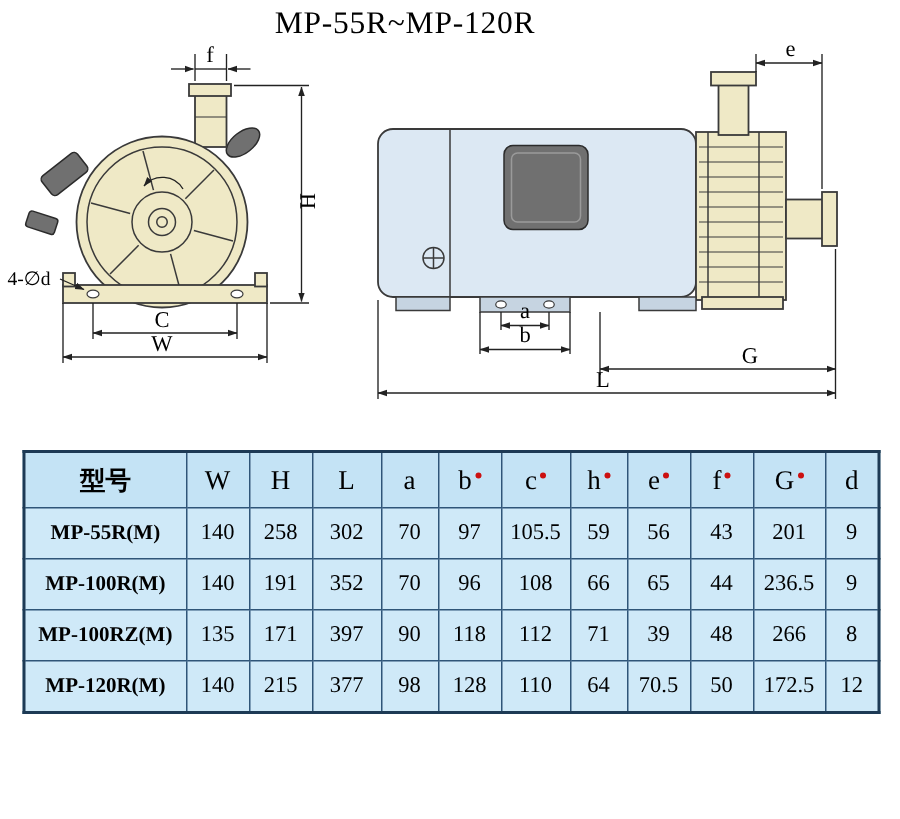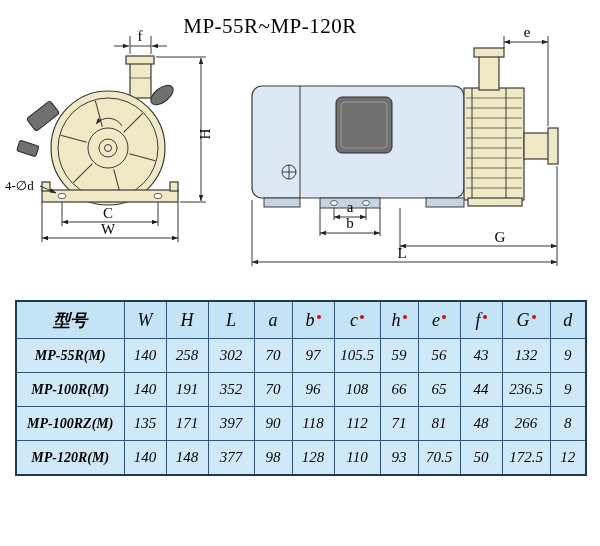--- a/index.html
+++ b/index.html
@@ -1,37 +1,37 @@
 <!DOCTYPE html>
 <html style="--cream: #efe9c6; --motor-blue: #dce8f3; --dark-gray: #707070; --foot-blue: #c6d4e1; --table-bg: #cfe9f8; --table-header-bg: #c4e3f5; --table-border: #2f5578; --table-outer-border: #1d3a55; --line: #3a3a3a; --red-mark: #cc1111;"><head>
 <meta charset="utf-8">
 <style>
   html,body{margin:0;padding:0;background:#fff;}
   .page{position:relative;width:600px;height:546px;background:#fff;overflow:hidden;
         font-family:"Liberation Serif",serif;}
-  .title{position:absolute;top:14px;left:0;width:540px;text-align:center;
+  .title{position:absolute;top:3px;left:0;width:540px;text-align:center;
          font-size:21px;letter-spacing:.5px;color:#000;z-index:2;}
   svg.draw{position:absolute;top:0;left:0;}
 
   
   .part-cream{fill:var(--cream);stroke:var(--line);stroke-width:1.2;}
   .part-blue{fill:var(--motor-blue);stroke:var(--line);stroke-width:1.2;}
   .darkpart{fill:var(--dark-gray);stroke:#2b2b2b;stroke-width:1;}
   .foot{fill:var(--foot-blue);stroke:var(--line);stroke-width:1;}
   .edge{stroke:var(--line);stroke-width:1;fill:none;}
   .thin{stroke-width:.7;}
   .dim{stroke:#222;stroke-width:.9;fill:none;}
   .hole{fill:#fff;stroke:var(--line);stroke-width:.8;}
   .dimtext{font-family:"Liberation Serif",serif;font-size:15px;fill:#000;}
   .small{font-size:13px;}
 
   
   .spec{position:absolute;top:300px;left:15px;}
   table{border-collapse:collapse;table-layout:fixed;width:570px;
-        background:var(--table-bg);border:2px solid var(--table-outer-border);font-style:italic;}
+        background:var(--table-bg);border:2px solid var(--table-outer-border);}
   th,td{border:1px solid var(--table-border);text-align:center;vertical-align:middle;
         padding:0;color:#000;font-family:"Liberation Serif",serif;overflow:hidden;}
   thead th{height:36px;font-size:18px;font-weight:normal;background:var(--table-header-bg);}
   thead th.model-h{font-size:17px;font-weight:bold;}
   tbody th,tbody td{height:33px;font-size:15px;}
   tbody th.model{font-weight:bold;font-size:14px;}
   .rmark{display:inline-block;width:4px;height:4px;background:var(--red-mark);
          border-radius:50%;vertical-align:super;margin-left:2px;}
 </style>
 </head>
@@ -211,21 +211,21 @@
             <th class="model">MP-55R(M)</th>
             <td>140</td>
             <td>258</td>
             <td>302</td>
             <td>70</td>
             <td>97</td>
             <td>105.5</td>
             <td>59</td>
             <td>56</td>
             <td>43</td>
-            <td>132</td>
+            <td>201</td>
             <td>9</td>
           </tr>
           <tr>
             <th class="model">MP-100R(M)</th>
             <td>140</td>
             <td>191</td>
             <td>352</td>
             <td>70</td>
             <td>96</td>
             <td>108</td>
@@ -237,34 +237,34 @@
           </tr>
           <tr>
             <th class="model">MP-100RZ(M)</th>
             <td>135</td>
             <td>171</td>
             <td>397</td>
             <td>90</td>
             <td>118</td>
             <td>112</td>
             <td>71</td>
-            <td>81</td>
+            <td>39</td>
             <td>48</td>
             <td>266</td>
             <td>8</td>
           </tr>
           <tr>
             <th class="model">MP-120R(M)</th>
             <td>140</td>
-            <td>148</td>
+            <td>215</td>
             <td>377</td>
             <td>98</td>
             <td>128</td>
             <td>110</td>
-            <td>93</td>
+            <td>64</td>
             <td>70.5</td>
             <td>50</td>
             <td>172.5</td>
             <td>12</td>
           </tr>
         </tbody>
     </table>
   </div>
 
 </div>

